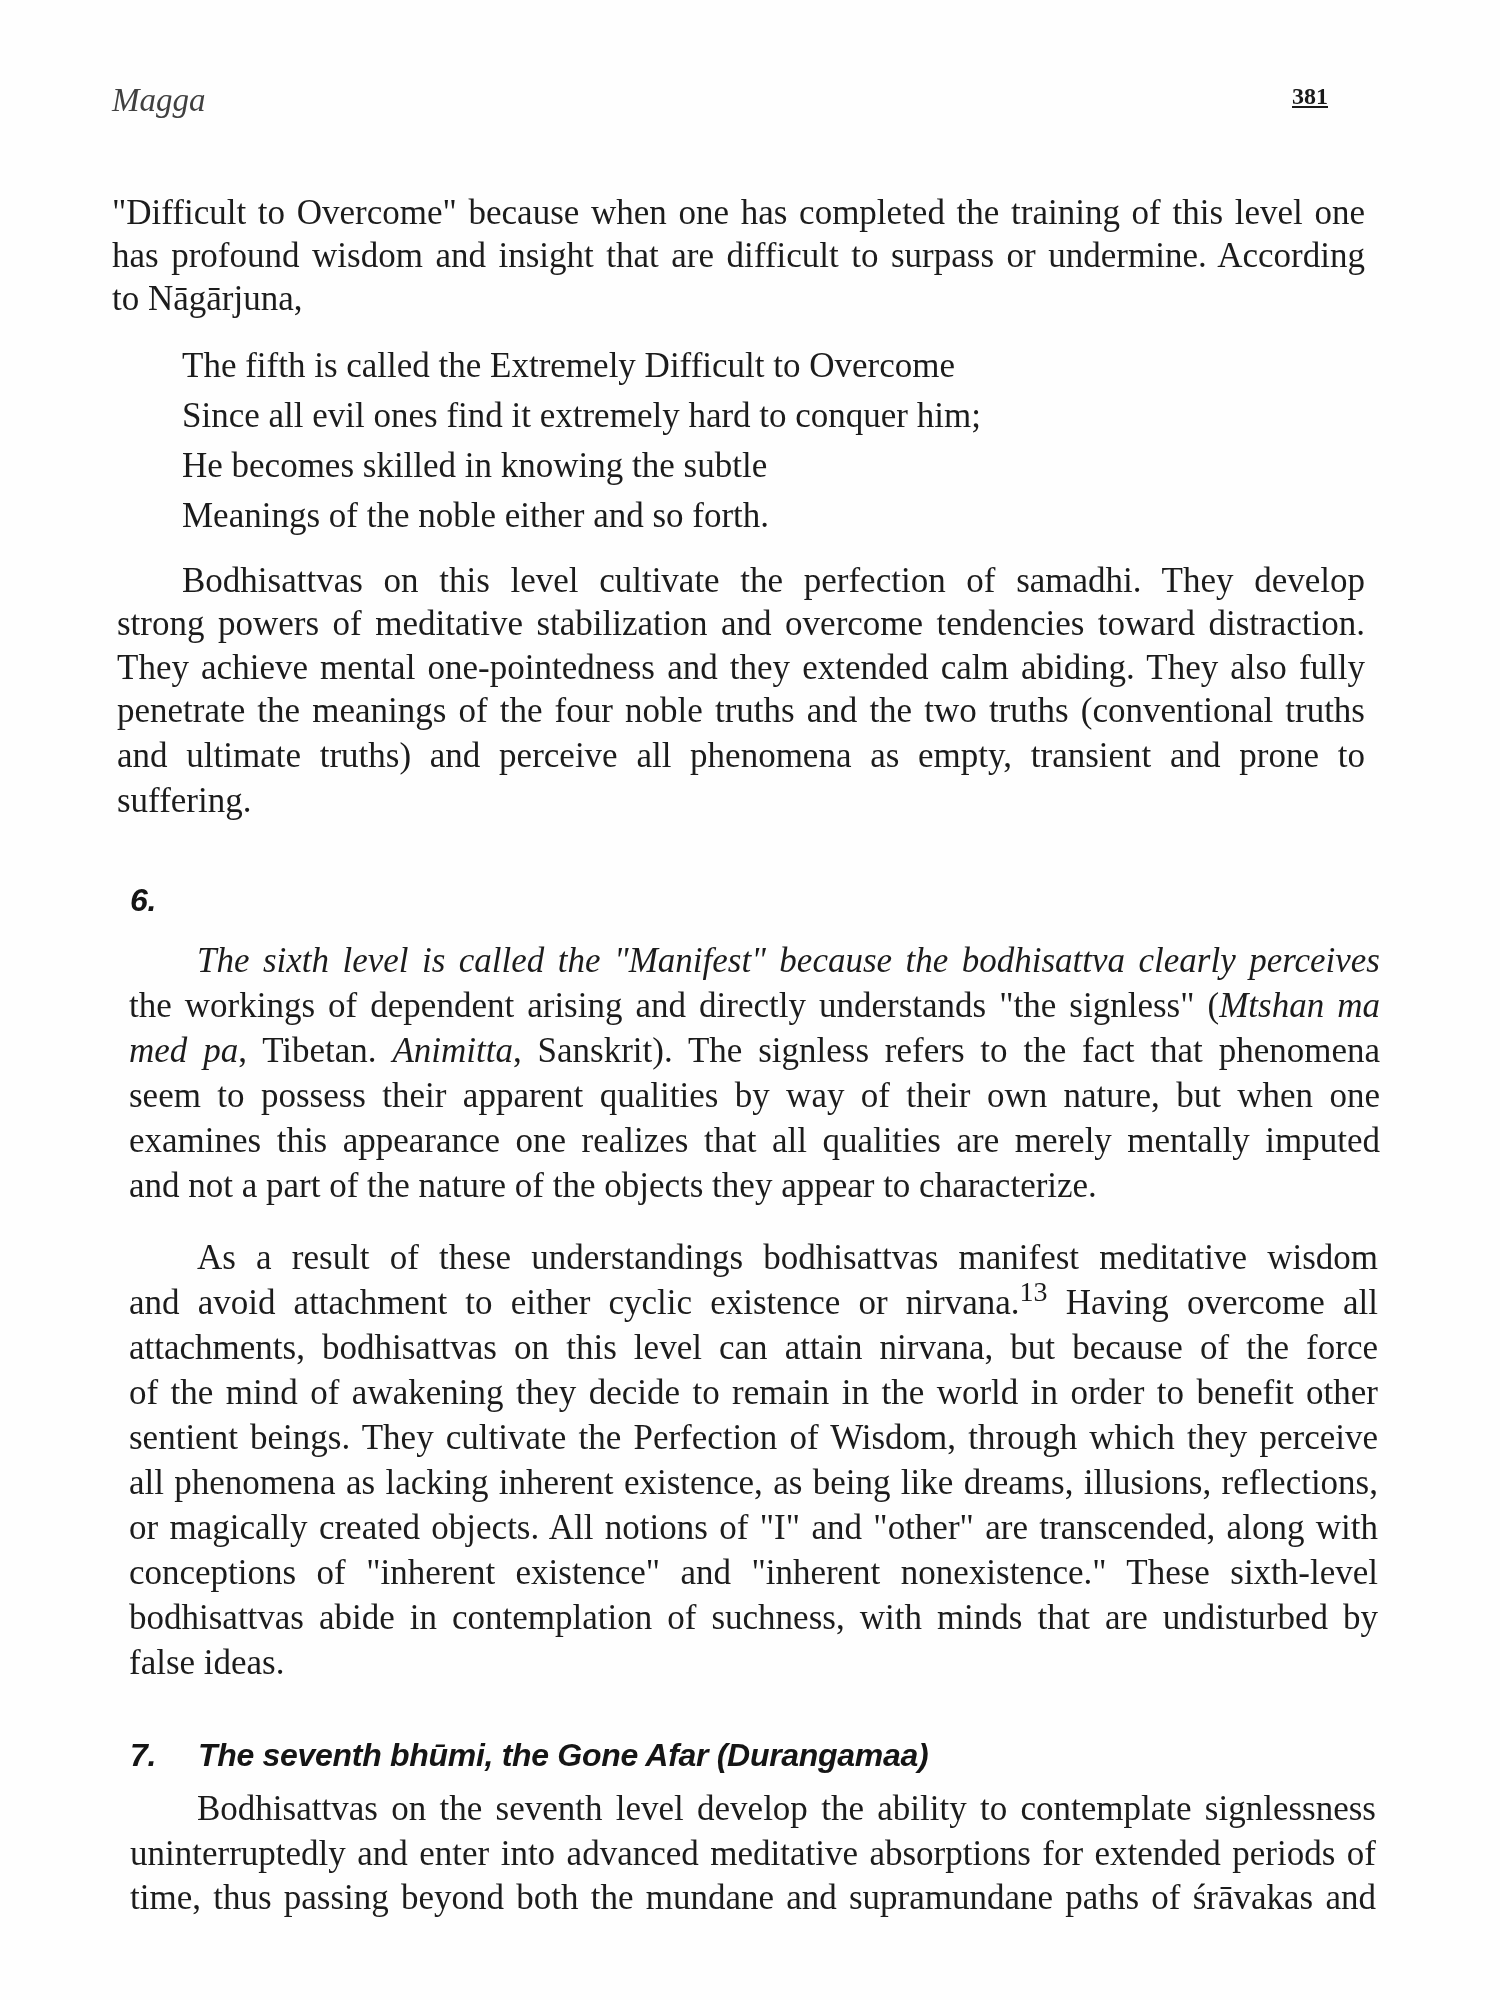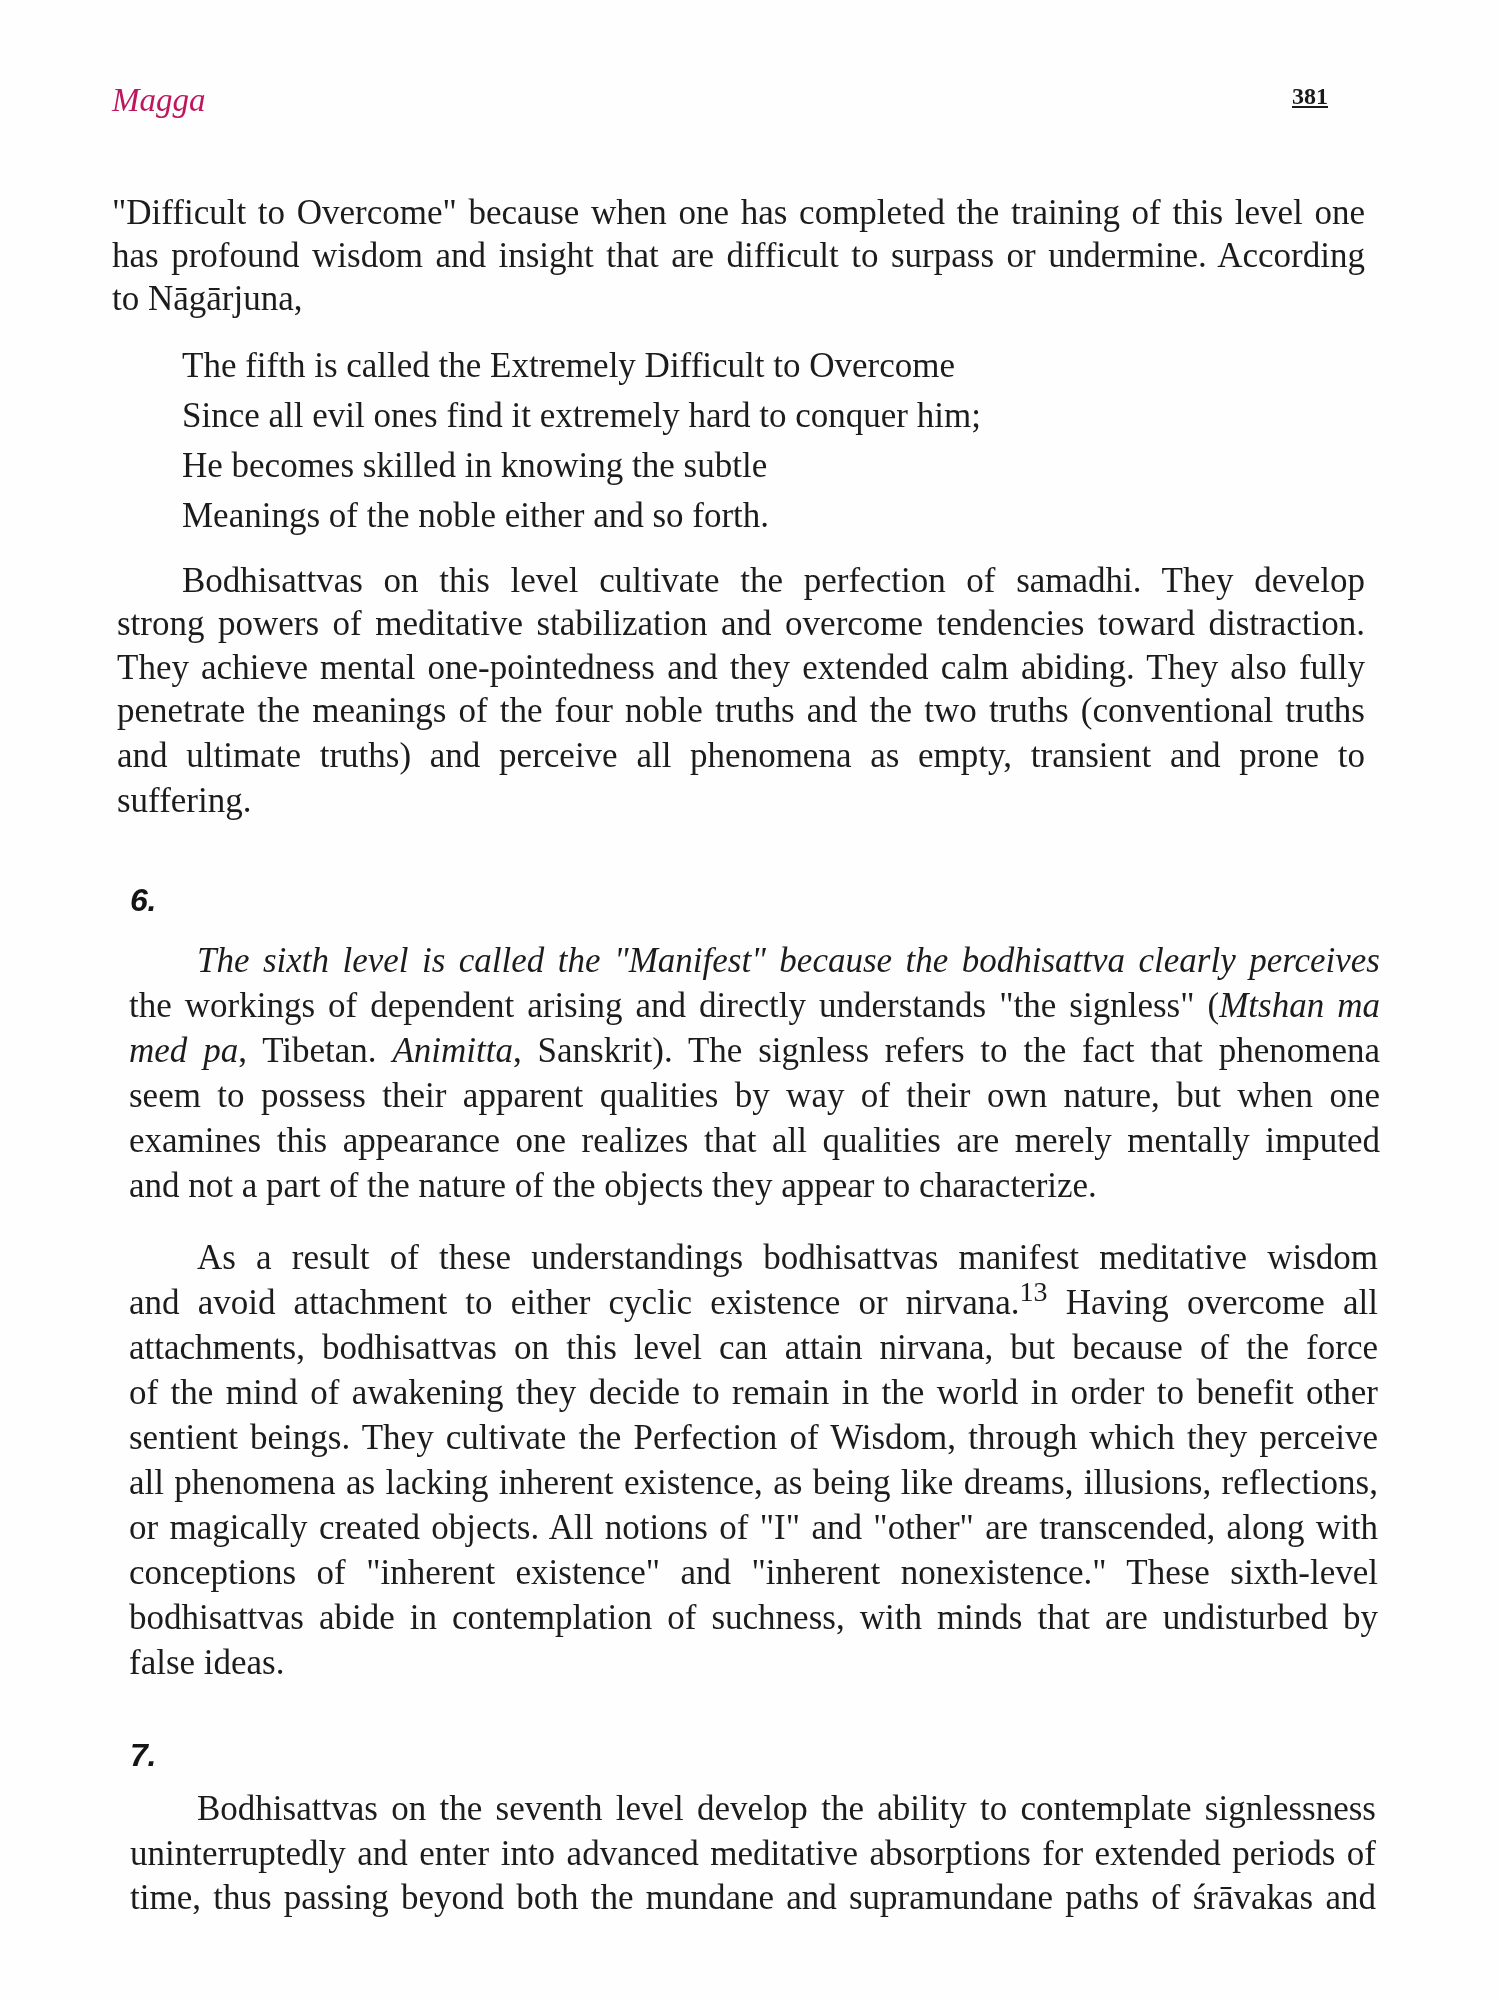--- a/index.html
+++ b/index.html
@@ -4,21 +4,21 @@
 <style>
   html, body { margin:0; padding:0; background:#ffffff; }
   body { width:1500px; height:2000px; position:relative; overflow:hidden; color:#1c1c1c; }
   .page { position:absolute; left:0; top:0; width:1500px; height:2000px; background:#fefefe; }
   .ln {
     position:absolute; height:44px; line-height:44px; white-space:nowrap;
     font-family:"Liberation Serif", serif; font-size:35px;
     text-align:justify; text-align-last:justify; overflow:visible;
   }
   .ln.last { text-align:left; text-align-last:left; }
-  .running-head { position:absolute; font-family:"Liberation Serif", serif; font-style:italic; font-size:33px; line-height:40px; color:#be185d; }
+  .running-head { position:absolute; font-family:"Liberation Serif", serif; font-style:italic; font-size:33px; line-height:40px; color:#404040; }
   .page-num { position:absolute; font-family:"Liberation Serif", serif; font-weight:bold; font-size:24px; line-height:40px; text-align:center; color:#1a1a1a;text-decoration:underline; }
   .verse { position:absolute; font-family:"Liberation Serif", serif; font-size:35px; line-height:44px; white-space:nowrap; }
   .heading { position:absolute; height:44px; line-height:44px; font-family:"Liberation Sans", sans-serif; font-weight:bold; font-style:italic; font-size:32px; white-space:nowrap; color:#151515; letter-spacing:-0.3px; }
   .heading .num { position:absolute; left:0; }
   .heading .title { position:absolute; }
   i, .it { font-style:italic; }
   sup { font-size:28px; line-height:0; vertical-align:super; }
 </style>
 </head>
 <body>
@@ -71,20 +71,21 @@
     <div class="ln" style="left:129px; top:1416px; width:1249px;">sentient beings. They cultivate the Perfection of Wisdom, through which they perceive</div>
     <div class="ln" style="left:129px; top:1461px; width:1249px;">all phenomena as lacking inherent existence, as being like dreams, illusions, reflections,</div>
     <div class="ln" style="left:129px; top:1506px; width:1249px;">or magically created objects. All notions of "I" and "other" are transcended, along with</div>
     <div class="ln" style="left:129px; top:1551px; width:1249px;">conceptions of "inherent existence" and "inherent nonexistence." These sixth-level</div>
     <div class="ln" style="left:129px; top:1596px; width:1249px;">bodhisattvas abide in contemplation of suchness, with minds that are undisturbed by</div>
     <div class="ln last" style="left:129px; top:1641px; width:1249px;">false ideas.</div>
   </div>
 
   <div class="heading" style="left:130px; top:1733px; width:950px;">
     <span class="num">7.</span>
+    <span class="title" style="left:68px;">The seventh bhūmi, the Gone Afar (Durangamaa)</span>
   </div>
 
   <div>
     <div class="ln" style="left:197px; top:1787px; width:1179px;">Bodhisattvas on the seventh level develop the ability to contemplate signlessness</div>
     <div class="ln" style="left:130px; top:1832px; width:1246px;">uninterruptedly and enter into advanced meditative absorptions for extended periods of</div>
     <div class="ln" style="left:130px; top:1876px; width:1246px;">time, thus passing beyond both the mundane and supramundane paths of śrāvakas and</div>
   </div>
 
 </div>
 

